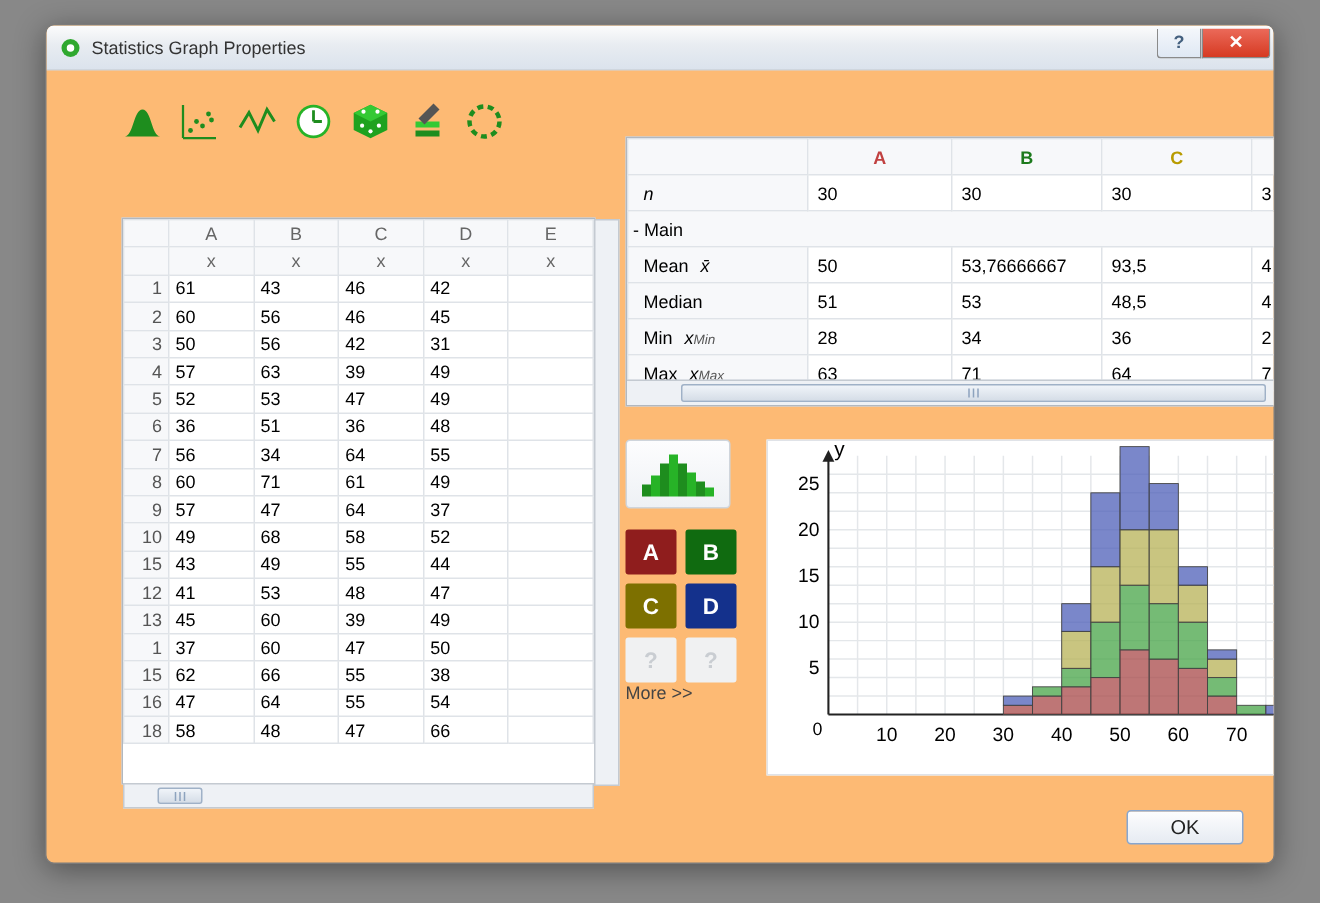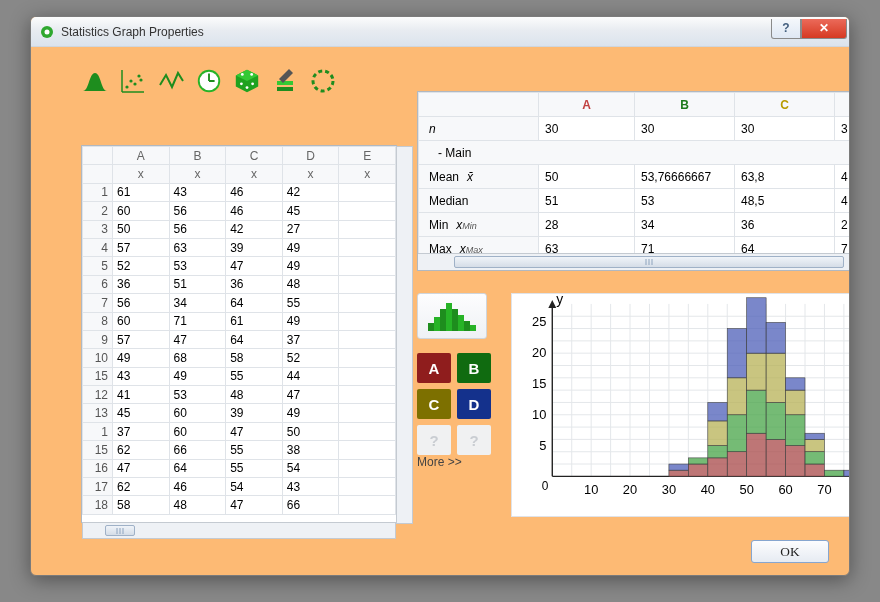--- a/index.html
+++ b/index.html
@@ -49,21 +49,21 @@
   .ds-grid { display: grid; grid-template-columns: 34px 34px; grid-template-rows: 30px 30px 30px; gap: 6px; }
   .ds { display:flex; align-items:center; justify-content:center; color:#fff; font-weight:bold; font-size:15px; border-radius:2px; }
   .ds-A{background:#8f1d1d;} .ds-B{background:#106b10;} .ds-C{background:#7d7000;} .ds-D{background:#14318c;}
   .ds-q{background:#f0f1f2;color:#c9cdd2;}
   .more { color: #444; }
 
   .chart { position: absolute; left: 94px; top: 0; width: 366px; height: 224px; border: 1px solid #e0e3e8; background: #fff; }
   .chart svg { width:100%; height:100%; }
 
   .ok-row { position: absolute; right: 20px; bottom: 12px; }
-  .ok-btn { width: 78px; height: 23px; background: linear-gradient(#fdfdfe,#e6ebf2); border: 1px solid #87a6cf; border-radius: 3px; color: #222; font-family: Liberation Serif, serif; }
+  .ok-btn { width: 78px; height: 23px; background: linear-gradient(#fdfdfe,#e6ebf2); border: 1px solid #87a6cf; border-radius: 3px; color: #222; }
 </style>
 </head>
 <body>
 
 <div class="window">
   <div class="titlebar">
     <svg class="icon" viewBox="0 0 16 16">
         <circle cx="8" cy="8" r="6" fill="#2fa82f"></circle>
         <circle cx="8" cy="8" r="2.5" fill="#fff"></circle>
       </svg>
@@ -170,21 +170,21 @@
             <td>56</td>
             <td>46</td>
             <td>45</td>
             <td></td>
           </tr>
           <tr>
             <th class="row-hdr">3</th>
             <td>50</td>
             <td>56</td>
             <td>42</td>
-            <td>27</td>
+            <td>31</td>
             <td></td>
           </tr>
           <tr>
             <th class="row-hdr">4</th>
             <td>57</td>
             <td>63</td>
             <td>39</td>
             <td>49</td>
             <td></td>
           </tr>
@@ -275,28 +275,20 @@
             <td>55</td>
             <td>38</td>
             <td></td>
           </tr>
           <tr>
             <th class="row-hdr">16</th>
             <td>47</td>
             <td>64</td>
             <td>55</td>
             <td>54</td>
-            <td></td>
-          </tr>
-          <tr>
-            <th class="row-hdr">17</th>
-            <td>62</td>
-            <td>46</td>
-            <td>54</td>
-            <td>43</td>
             <td></td>
           </tr>
           <tr>
             <th class="row-hdr">18</th>
             <td>58</td>
             <td>48</td>
             <td>47</td>
             <td>66</td>
             <td></td>
           </tr>
@@ -332,27 +324,27 @@
         <th></th>
       </tr>
       <tr>
         <th class="shdr"><i>n</i></th>
         <td>30</td>
         <td>30</td>
         <td>30</td>
         <td>3</td>
       </tr>
       <tr>
-            <th class="shdr" colspan="5" style="padding-left:19px">- Main</th>
+            <th class="shdr" colspan="5" style="padding-left:3px">- Main</th>
           </tr>
       <tr>
         <th class="shdr"><span style="padding-right:8px">Mean</span><span class="xbar">x̄</span></th>
         <td>50</td>
         <td>53,76666667</td>
-        <td>63,8</td>
+        <td>93,5</td>
         <td>4</td>
       </tr>
       <tr>
         <th class="shdr">Median</th>
         <td>51</td>
         <td>53</td>
         <td>48,5</td>
         <td>4</td>
       </tr>
       <tr>

